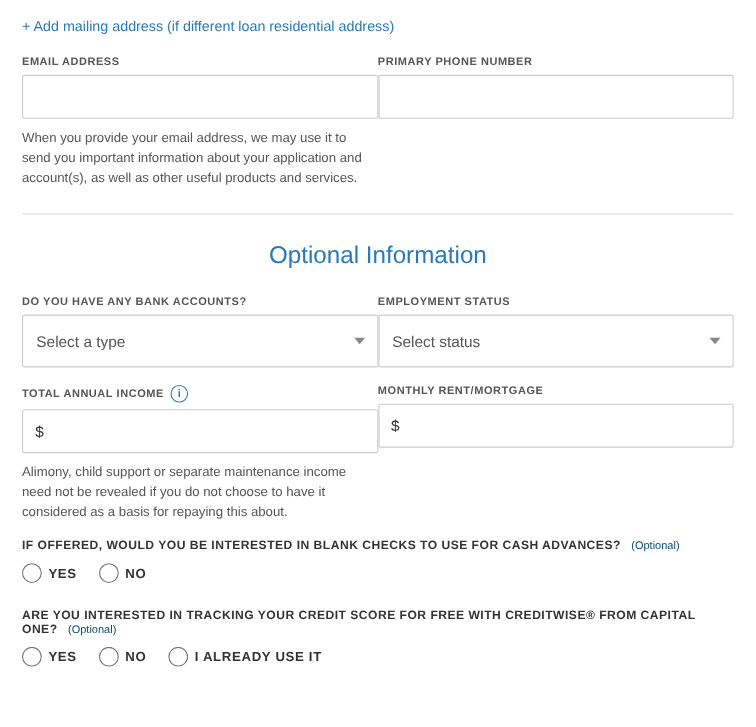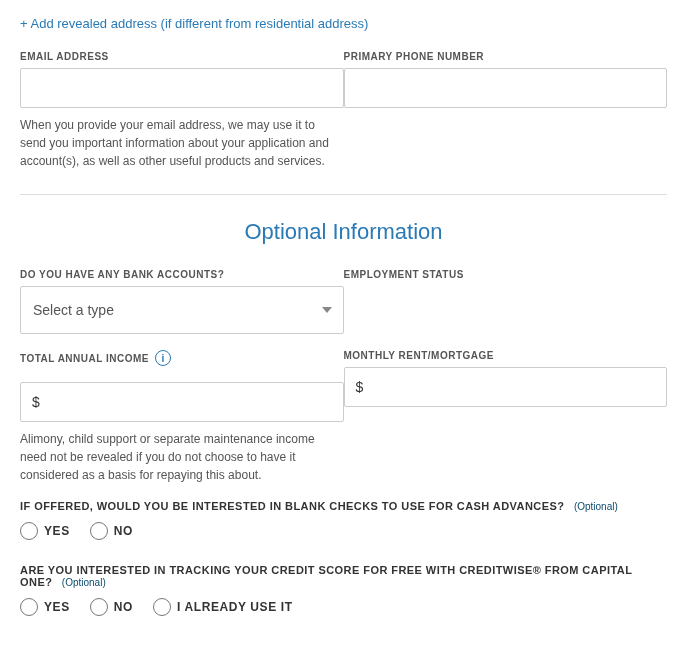--- a/index.html
+++ b/index.html
@@ -140,21 +140,21 @@
       font-size: 10px;
       font-weight: 700;
       cursor: pointer;
       margin-left: 6px;
       flex-shrink: 0;
     }
 
     .label-row {
       display: flex;
       align-items: center;
-      margin-bottom: 16px;
+      margin-bottom: 6px;
       text-align: center;
     }
 
     .radio-question {
       font-size: 11px;
       font-weight: 600;
       letter-spacing: 0.04em;
       color: #333;
       text-transform: uppercase;
       margin-bottom: 10px;
@@ -215,21 +215,21 @@
     .question-block {
       margin-bottom: 20px;
     }
   </style>
 </head>
 <body>
 
 
 
 
-<a class="add-mailing-link">+ Add revealed address (if different from residential address)</a>
+<a class="add-mailing-link">+ Add mailing address (if different loan residential address)</a>
 
 
 <div class="form-row">
   <div class="form-group">
     <label class="form-label">EMAIL ADDRESS</label>
     <input class="form-input" type="email" placeholder="" style="">
     <p class="helper-text">When you provide your email address, we may use it to send you important information about your application and account(s), as well as other useful products and services.</p>
   </div>
   <div class="form-group">
     <label class="form-label">PRIMARY PHONE NUMBER</label>
@@ -251,20 +251,31 @@
           <option value="">Select a type</option>
           <option value="checking">Yes - Checking</option>
           <option value="savings">Yes - Savings</option>
           <option value="both">Yes - Both</option>
           <option value="no">No</option>
         </select>
       </div>
     </div>
     <div class="form-group">
       <label class="form-label">EMPLOYMENT STATUS</label>
+      <div class="select-wrapper">
+        <select>
+          <option value="">Select status</option>
+          <option value="full-time">Employed Full-Time</option>
+          <option value="part-time">Employed Part-Time</option>
+          <option value="self-employed">Self-Employed</option>
+          <option value="retired">Retired</option>
+          <option value="unemployed">Unemployed</option>
+          <option value="student">Student</option>
+        </select>
+      </div>
     </div>
   </div>
 
   <div class="form-row">
     <div class="form-group">
       <div class="label-row">
         <label class="form-label" style="margin-bottom:0;">TOTAL ANNUAL INCOME</label>
         <span class="info-icon">i</span>
       </div>
       <div class="input-prefix">

